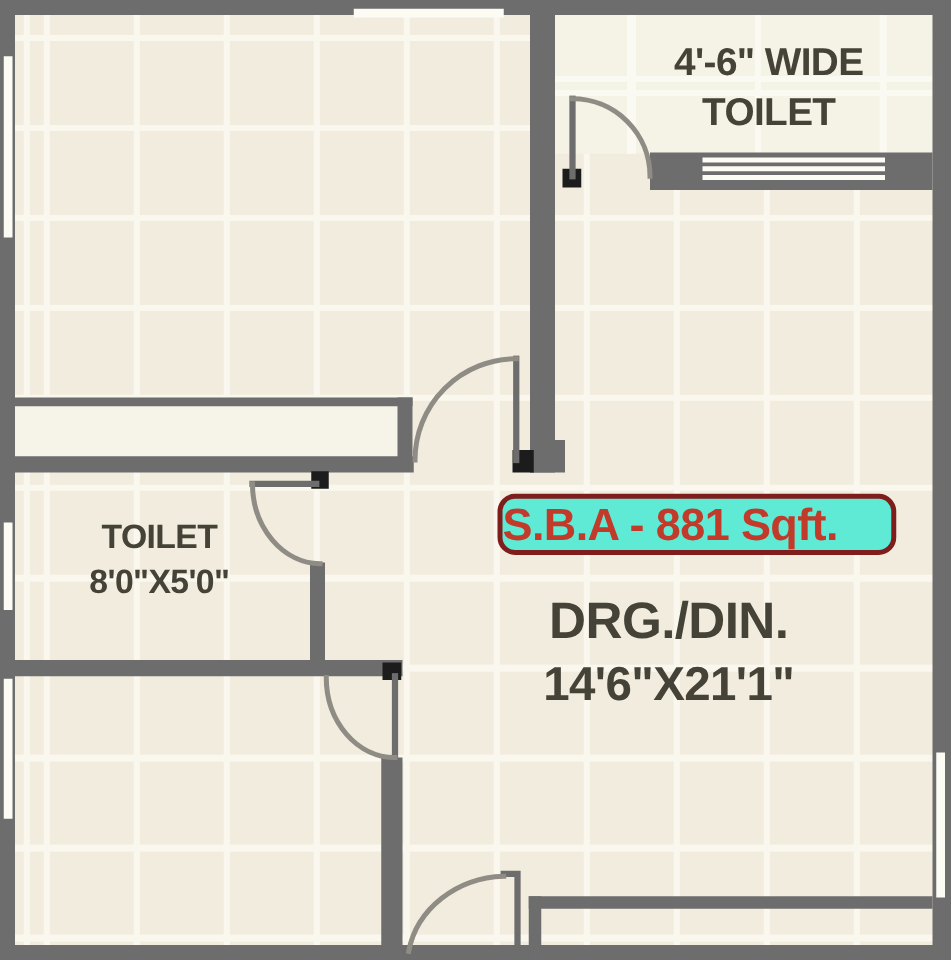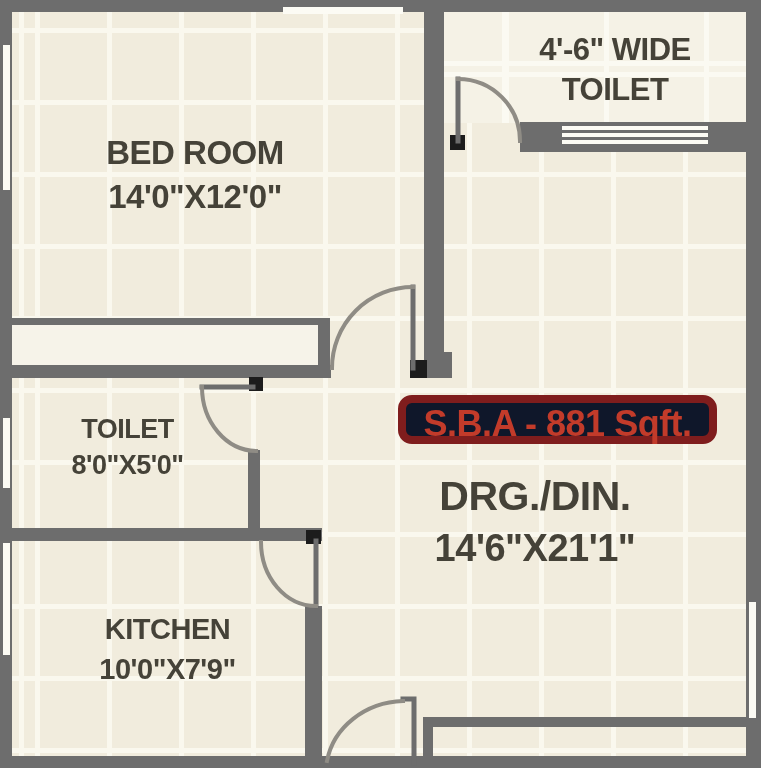--- a/index.html
+++ b/index.html
@@ -47,24 +47,24 @@
   .lbl-bedroom{left:55px;top:131px;width:280px;font-size:33px;line-height:44px;}
   .lbl-balcony{left:475px;top:30px;width:280px;font-size:31px;line-height:40px;}
   .lbl-toilet{left:20px;top:411px;width:215px;font-size:27px;line-height:36px;}
   .lbl-kitchen{left:40px;top:609px;width:255px;font-size:29px;line-height:40px;}
   .lbl-drg{left:390px;top:470px;width:290px;font-size:41px;line-height:52px;}
   .lbl-drg .l2{font-size:38px;}
   .badge{
     position:absolute;
     left:398px;top:395px;width:319px;height:49px;
     box-sizing:border-box;
-    background:#0f172a;
-    border:8px solid #7f1d1d;
+    background:#5eead4;
+    border:4px solid #7f1d1d;
     border-radius:14px;
-    text-align:center;
+    text-align:left;
   }
   .badge .badge-text{
     display:block;
     font-weight:bold;
     font-size:36px;
     line-height:41px;
     color:#c23b2a;
     letter-spacing:-0.5px;
   }
 </style>
@@ -119,39 +119,31 @@
       <path d="M202 387 A55 64 0 0 0 256 451" stroke="#8f8c85" stroke-width="4"></path>
 
       <path d="M316 541 L316 606" stroke="#6d6d6d" stroke-width="5"></path>
       <path d="M261 542 A55 64 0 0 0 316 606" stroke="#8f8c85" stroke-width="4"></path>
 
       <path d="M414 699 L414 763 M403 699 L414 699" stroke="#6d6d6d" stroke-width="5"></path>
       <path d="M403 701 A80 72 0 0 0 327 761" stroke="#8f8c85" stroke-width="4"></path>
     </g>
   </svg>
 
-  <div class="room-label lbl-bedroom">
-    <span class="l1">BED ROOM</span>
-    <span class="l2">14'0"X12'0"</span>
-  </div>
 
   <div class="room-label lbl-balcony">
     <span class="l1">4'-6" WIDE</span>
     <span class="l2">TOILET</span>
   </div>
 
   <div class="room-label lbl-toilet">
     <span class="l1">TOILET</span>
     <span class="l2">8'0"X5'0"</span>
   </div>
 
-  <div class="room-label lbl-kitchen">
-    <span class="l1">KITCHEN</span>
-    <span class="l2">10'0"X7'9"</span>
-  </div>
 
   <div class="room-label lbl-drg">
     <span class="l1">DRG./DIN.</span>
     <span class="l2">14'6"X21'1"</span>
   </div>
 
   <div class="badge">
     <span class="badge-text">S.B.A - 881 Sqft.</span>
   </div>
 

